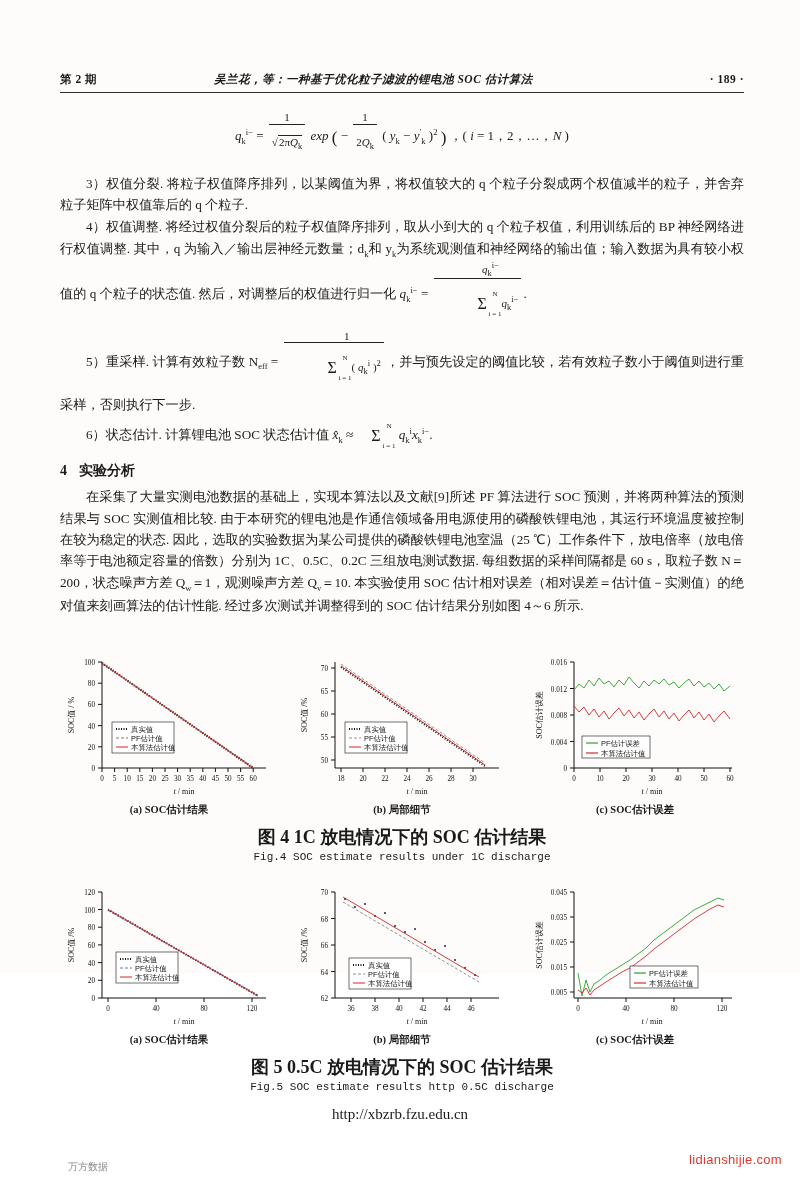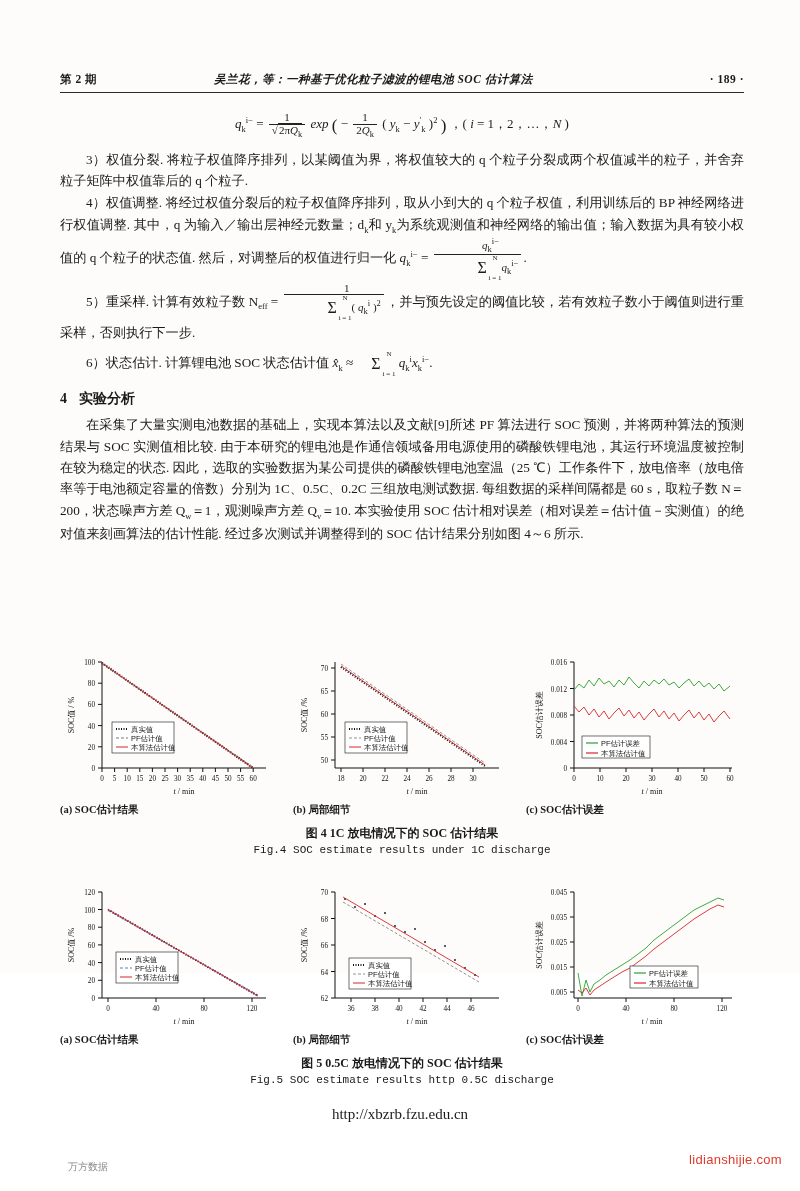--- a/index.html
+++ b/index.html
@@ -70,49 +70,49 @@
   i { font-family: "Liberation Serif", serif; }
   .frac {
     display: inline-block;
     vertical-align: middle;
     text-align: center;
     font-size: 11px;
     line-height: 1.05;
     margin: 0 2px;
   }
   .frac .num-p { border-bottom: 1px solid #222; padding: 0 3px; display:block;}
-  .frac .den-p { padding: 0 3px; display:block;}
+  .frac .den-p { padding: 12px 3px; display:block;}
   .sup { font-size: 8.5px; vertical-align: super; }
   .sub { font-size: 8.5px; vertical-align: sub; }
   .bigsum {
     display:inline-block;
     font-size: 16px;
     line-height: .8;
     vertical-align: middle;
     text-align:center;
   }
   .bigsum .lim { font-size: 7px; display:block; line-height:1;}
   .sqrt-ovl { border-top:1px solid #222; padding-left:1px;}
   
   .figblock { position: absolute; left: 60px; width: 684px; }
   .figrow {
     display: flex;
     justify-content: space-between;
     align-items: flex-start;
   }
   .chart-cell { width: 218px; }
   .chart-cap {
-    text-align: left;
+    text-align: center;
     font-size: 10.5px;
     margin-top: 3px;
     font-weight: bold;
   }
   .fig-title {
     text-align: center;
-    font-size: 12px;
+    font-size: 18px;
     font-weight: bold;
     margin-top: 8px;
   }
   .fig-title-en {
     text-align: center;
     font-size: 11px;
     margin-top: 2px;
     font-family: Liberation Mono, monospace;
   }
   svg { display:block; }

